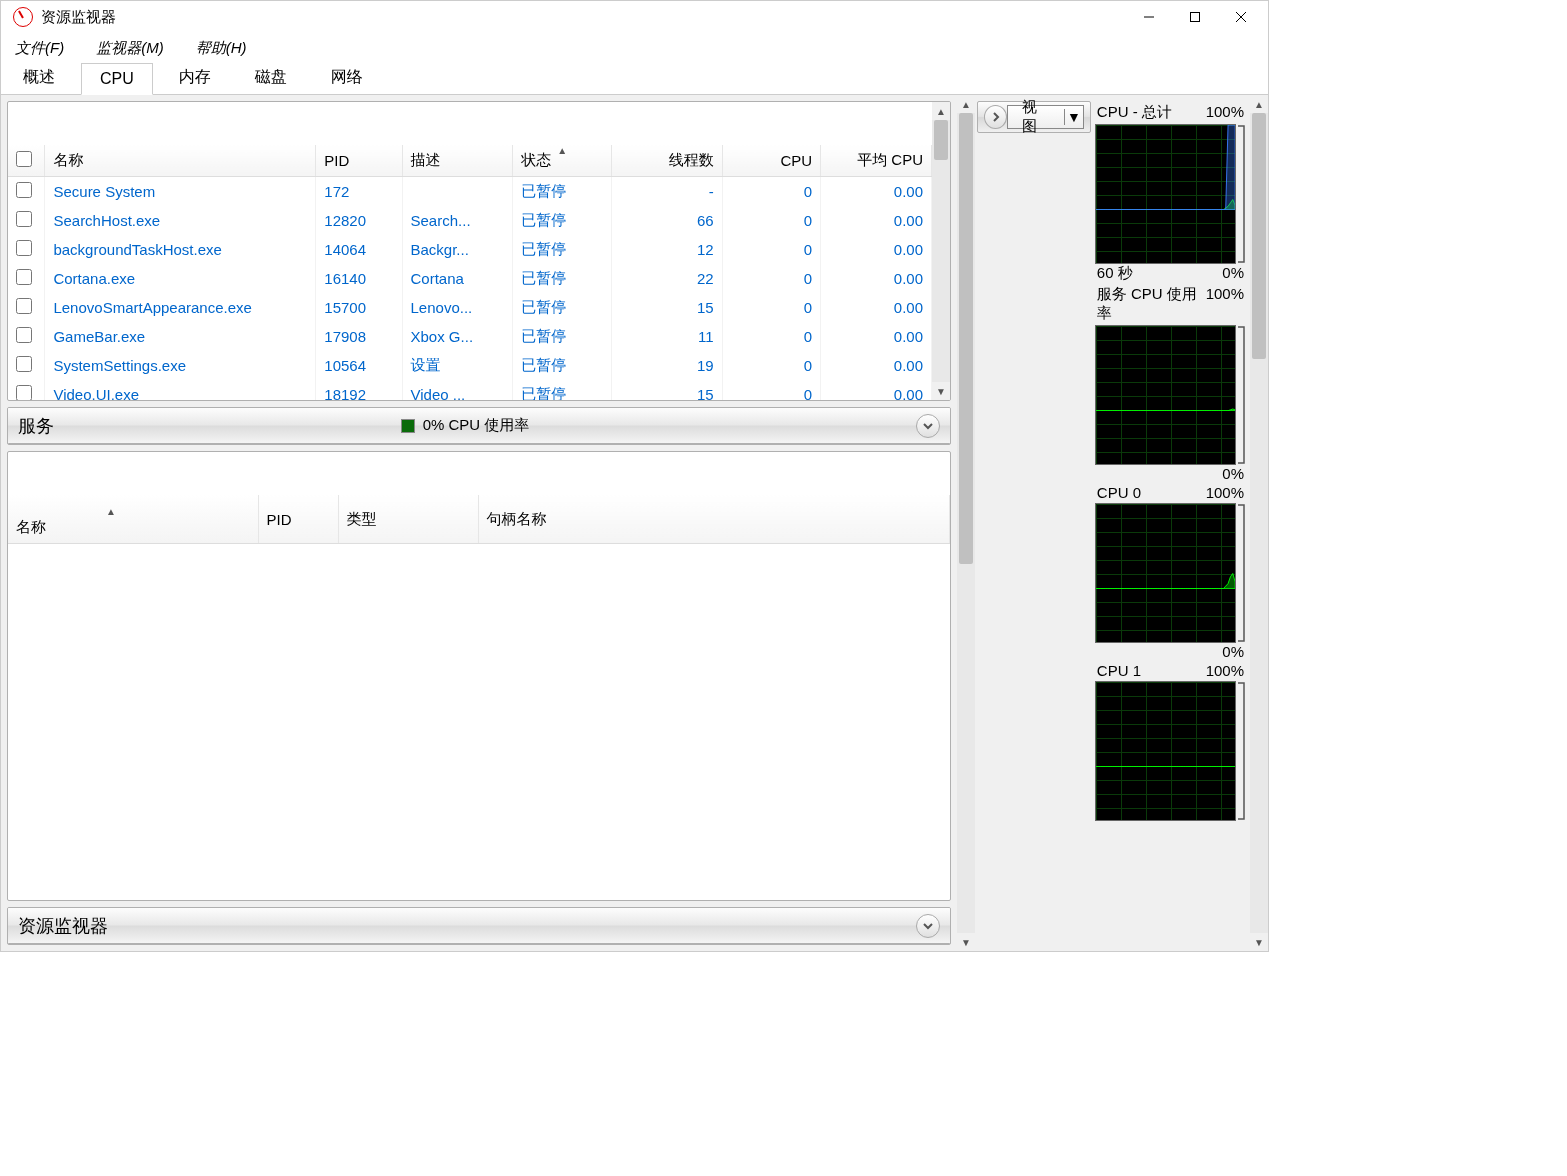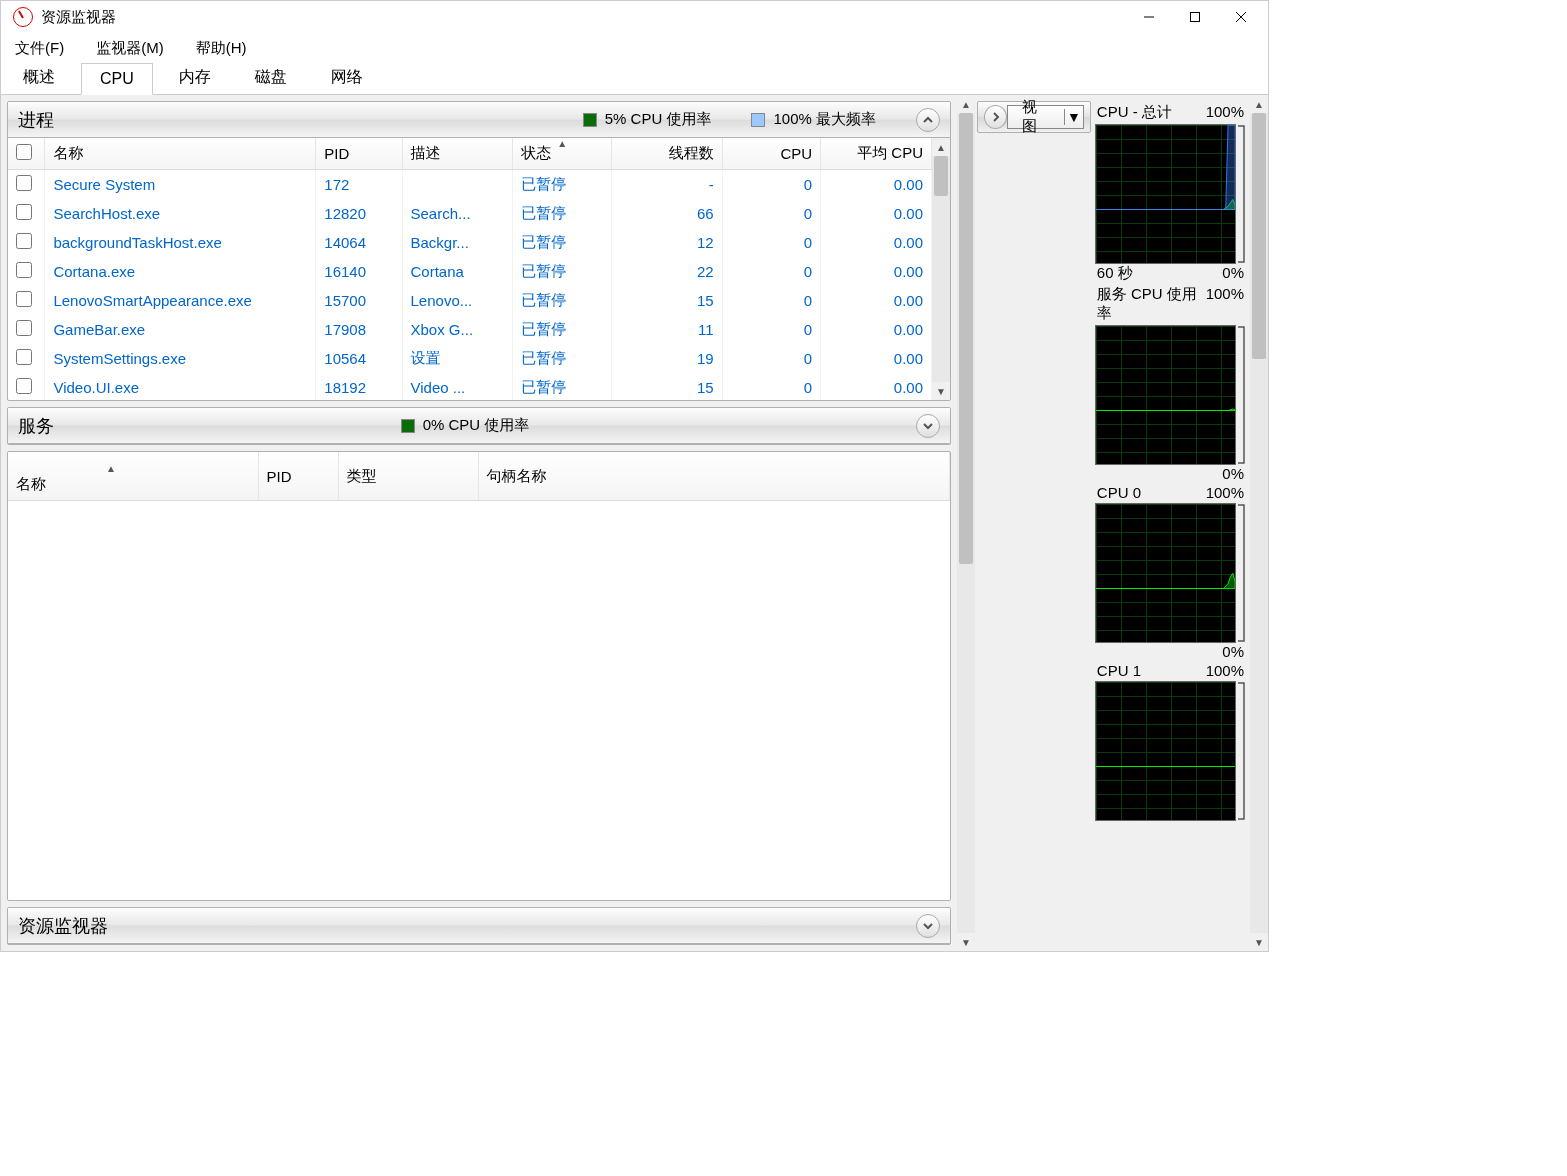--- a/index.html
+++ b/index.html
@@ -8,21 +8,21 @@
 .window { width: 1269px; height: 952px; background: #fff; border: 1px solid #ccc; display: flex; flex-direction: column; overflow: hidden; }
 
 .titlebar { height: 32px; display: flex; align-items: center; padding: 0 4px; background: #fff; }
 .titlebar .app-icon { width: 20px; height: 20px; margin: 0 8px; border: 1.5px solid #d00; border-radius: 50%; position: relative; }
 .titlebar .app-icon::after { content: ""; position: absolute; width: 1.5px; height: 8px; background: #d00; left: 8px; top: 2px; transform-origin: bottom; transform: rotate(-30deg); }
 .titlebar .title { font-size: 15px; }
 .titlebar .spacer { flex: 1; }
 .win-btn { width: 46px; height: 32px; display: flex; align-items: center; justify-content: center; font-size: 14px; cursor: default; }
 .win-btn svg { width: 12px; height: 12px; stroke: #000; stroke-width: 1; fill: none; }
 
-.menubar { height: 30px; display: flex; align-items: center; padding: 4px 6px; font-size: 15px; gap: 16px; }
+.menubar { height: 30px; display: flex; align-items: center; padding: 4px 6px; font-size: 15px; gap: 16px; font-style: italic; }
 .menubar .item { padding: 2px 8px; cursor: default; }
 
 .tabbar { height: 32px; display: flex; align-items: flex-end; border-bottom: 1px solid #ccc; padding: 0 4px; gap: 8px; }
 .tabbar .tab { padding: 6px 18px; font-size: 16px; cursor: default; position: relative; }
 .tabbar .tab.active { background: #fff; border: 1px solid #ccc; border-bottom: 1px solid #fff; margin-bottom: -1px; }
 
 .content { flex: 1; display: flex; overflow: hidden; background: #f0f0f0; }
 .main-pane { flex: 1; padding: 6px; display: flex; flex-direction: column; gap: 6px; overflow: hidden; }
 .side-pane { width: 275px; padding: 6px 4px 6px 2px; display: flex; flex-direction: row; gap: 4px; overflow-y: auto; }
 
@@ -39,21 +39,21 @@
 }
 .panel-header .title { font-weight: 400; }
 .panel-header .spacer { flex: 1; }
 .panel-header .stat { display: flex; align-items: center; gap: 8px; font-size: 15px; margin-right: 40px; }
 .color-sq { width: 14px; height: 14px; border: 1px solid #888; }
 .chevron-btn { width: 24px; height: 24px; border: 1px solid #aaa; border-radius: 50%; background: linear-gradient(#fff,#e0e0e0); display: flex; align-items: center; justify-content: center; cursor: default; }
 .chevron-btn svg { width: 10px; height: 10px; stroke: #555; stroke-width: 2; fill: none; }
 
 .grid { flex: 1; overflow: hidden; display: flex; }
 .grid-body { flex: 1; overflow: hidden; }
-.grid table { width: 100%; border-collapse: collapse; table-layout: fixed; }
+.grid table { width: 100%; border-collapse: collapse; table-layout: fixed; margin-top: 43px; }
 .grid th {
   text-align: left; font-weight: 400; font-size: 15px; padding: 6px 8px;
   background: linear-gradient(#fff,#f4f4f4); border-bottom: 1px solid #ddd; border-right: 1px solid #e6e6e6;
   position: relative;
 }
 .grid th.num, .grid td.num { text-align: right; }
 .grid th .sort { position: absolute; left: 50%; top: 0; transform: translateX(-50%); font-size: 10px; color: #555; }
 .grid td { padding: 5px 8px; color: #0066cc; font-size: 15px; white-space: nowrap; overflow: hidden; text-overflow: ellipsis; border-right: 1px solid #f2f2f2; }
 .grid td.chk { width: 30px; }
 .grid td.chk input, .grid th input { width: 16px; height: 16px; }
@@ -125,37 +125,20 @@
     <div class="tab">内存</div>
     <div class="tab">磁盘</div>
     <div class="tab">网络</div>
   </div>
 
   <div class="content">
 
     <div class="main-pane">
 
       <div class="panel" style="height:300px">
-        <div class="panel-header">
-          <span class="title">进程</span>
-          <div class="spacer"></div>
-          <div class="stat">
-            <span class="color-sq" style="background:#0a6b0a"></span>
-            <span>5% CPU 使用率</span>
-          </div>
-          <div class="stat">
-            <span class="color-sq" style="background:#9cc7ff"></span>
-            <span>100% 最大频率</span>
-          </div>
-          <div class="chevron-btn">
-            <svg viewBox="0 0 10 10">
-                <polyline points="1,7 5,3 9,7"></polyline>
-              </svg>
-          </div>
-        </div>
         <div class="grid">
           <div class="grid-body">
           <table>
             <colgroup>
                   <col style="width:30px">
                   <col style="width:220px">
                   <col style="width:70px">
                   <col style="width:90px">
                   <col style="width:80px">
                   <col style="width:90px">

